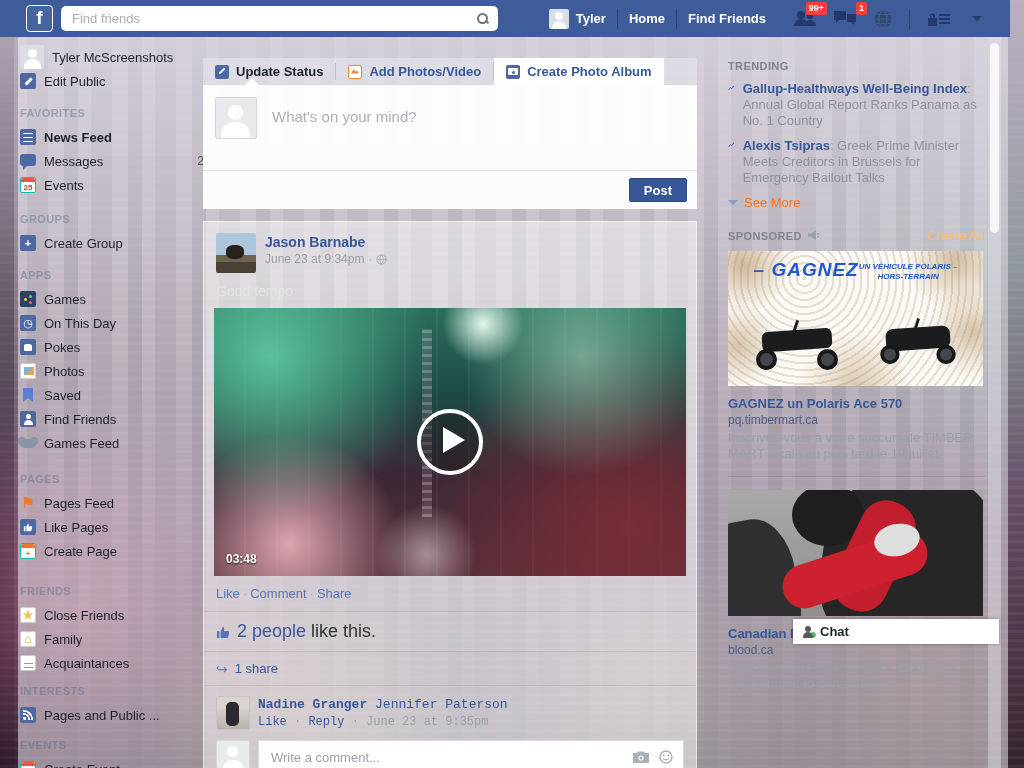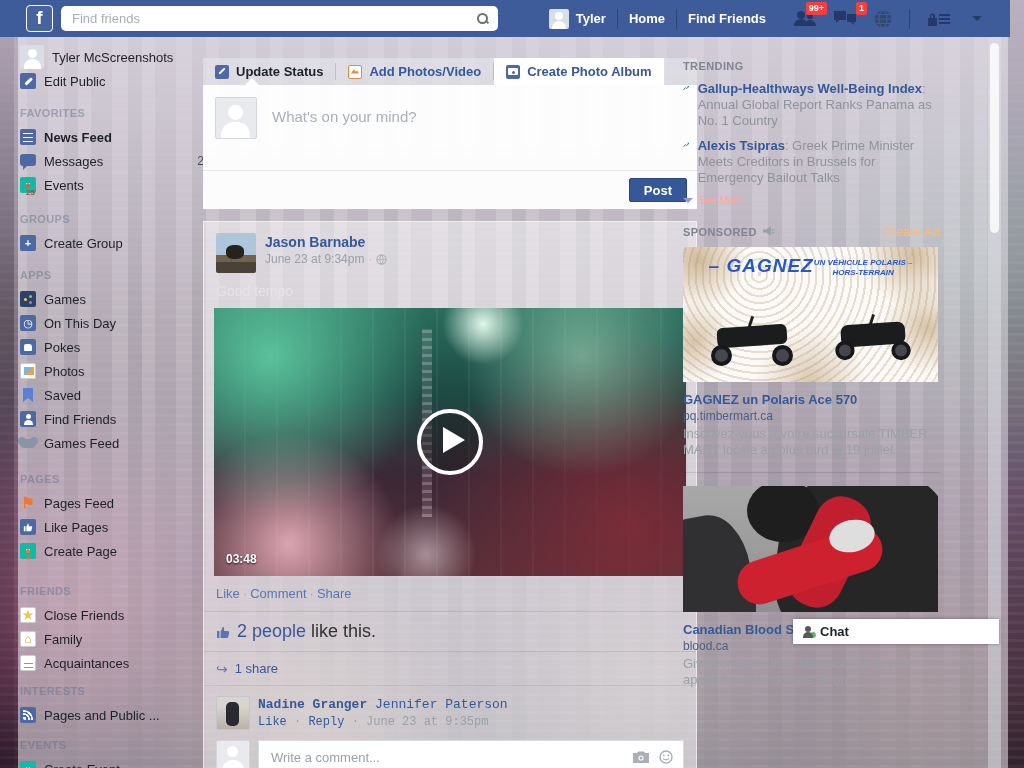--- a/index.html
+++ b/index.html
@@ -54,21 +54,21 @@
   .av24{width:24px;height:24px;border-radius:2px;background:#d9dde6;position:relative;overflow:hidden;flex:none;}
   .av24::before{content:"";position:absolute;left:8px;top:4px;width:9px;height:9px;border-radius:50%;background:#fff;}
   .av24::after{content:"";position:absolute;left:4px;top:14px;width:17px;height:11px;border-radius:8px 8px 0 0;background:#fff;}
   .sq16{width:16px;height:16px;border-radius:2px;background:#4e69a2;flex:none;position:relative;
     color:#fff;font-size:11px;line-height:16px;text-align:center;font-weight:bold;}
   .icon-news::after{content:"";position:absolute;left:3px;top:4px;width:10px;height:9px;
     background:repeating-linear-gradient(0deg,#fff 0 1.5px,transparent 1.5px 4px);}
   .icon-msg{width:16px;height:12px;border-radius:3px;background:#4e69a2;flex:none;position:relative;margin-top:-2px;}
   .icon-msg::after{content:"";position:absolute;left:3px;bottom:-4px;width:0;height:0;
     border-left:4px solid #4e69a2;border-bottom:4px solid transparent;}
-  .icon-cal{width:16px;height:16px;border-radius:2px;background:#fff;border:6px solid #14b8a6;flex:none;
+  .icon-cal{width:16px;height:16px;border-radius:2px;background:#fff;border:1px solid #14b8a6;flex:none;
     position:relative;font-size:8px;font-weight:bold;color:#cc3e33;text-align:center;line-height:20px;box-sizing:border-box;}
   .icon-cal::before{content:"";position:absolute;left:0;top:0;right:0;height:4px;background:#e9573f;border-radius:2px 2px 0 0;}
   .icon-cal.orange::before{background:#f0772b;}
   .icon-games{background:#2d4068;}
   .icon-games::after{content:"";position:absolute;left:4px;top:7px;width:3px;height:3px;border-radius:50%;background:#ffd24a;
     box-shadow:5px -3px 0 #6ad16a, 5px 3px 0 #e86a6a;}
   .icon-poke::after{content:"";position:absolute;left:4px;top:5px;width:8px;height:7px;background:#fff;border-radius:2px 3px 1px 1px;}
   .icon-photos{background:#fff;border:1px solid #ccc;box-sizing:border-box;}
   .icon-photos::after{content:"";position:absolute;left:2px;top:2px;width:10px;height:8px;
     background:linear-gradient(135deg,#7fb3e0 0 50%,#e8a24a 50% 100%);border:1px solid #fff;}
@@ -158,26 +158,26 @@
   .cmt-line1 .cauthor{font-weight:bold;color:#365899;cursor:pointer;}
   .cmt-line1 .ctag{color:#365899;cursor:pointer;}
   .cmt-line2{font-size:12px;color:#9aa0a8;margin-top:2px;}
   .cmt-line2 a{color:#365899;text-decoration:none;cursor:pointer;}
   .cmt-input-row{display:flex;gap:8px;padding:2px 12px 10px 12px;}
   .cmt-box{flex:1;position:relative;background:#fff;border:1px solid #d8dbe0;height:32px;display:flex;align-items:center;}
   .cmt-box input{flex:1;border:0;outline:0;margin-left:10px;font-size:13px;color:#1d2129;font-family:"Liberation Sans",sans-serif;background:transparent;}
   .cmt-box input::placeholder{color:#9aa0a8;}
   .cmt-ico{margin-right:10px;cursor:pointer;display:flex;align-items:center;}
   
-  .rightcol{position:absolute;left:683px;top:60px;width:257px;}
+  .rightcol{position:absolute;left:728px;top:60px;width:257px;}
   .rc-header{font-size:11px;font-weight:bold;letter-spacing:.4px;color:#7f8590;display:flex;align-items:center;gap:5px;}
   .trend-item{display:flex;gap:8px;margin-top:9px;}
   .trend-text{font-size:13px;line-height:16px;color:#8e939b;}
   .trend-text b{color:#365899;cursor:pointer;}
-  .see-more{display:flex;align-items:center;gap:6px;margin-top:9px;font-size:10px;color:#fca5a5;cursor:pointer;}
+  .see-more{display:flex;align-items:center;gap:6px;margin-top:9px;font-size:13px;color:#f97316;cursor:pointer;}
   .see-caret{width:0;height:0;border-left:5px solid transparent;border-right:5px solid transparent;border-top:5px solid #8b9dc3;}
   .sponsored-row{display:flex;align-items:center;margin-top:18px;}
   .create-ad{margin-left:auto;font-size:13px;color:#fdba74;cursor:pointer;}
   .ad-img1{position:relative;margin-top:8px;width:255px;height:135px;overflow:hidden;cursor:pointer;background:
     radial-gradient(circle at 6% 10%, rgba(178,142,95,.6), transparent 18%),
     radial-gradient(circle at 90% 6%, rgba(178,142,95,.55), transparent 20%),
     radial-gradient(circle at 4% 70%, rgba(178,142,95,.5), transparent 16%),
     radial-gradient(circle at 96% 60%, rgba(178,142,95,.5), transparent 18%),
     radial-gradient(circle at 50% 100%, rgba(178,142,95,.45), transparent 30%),
     repeating-radial-gradient(circle at 30% 20%, rgba(167,132,88,.25) 0 2px, transparent 2px 7px),

